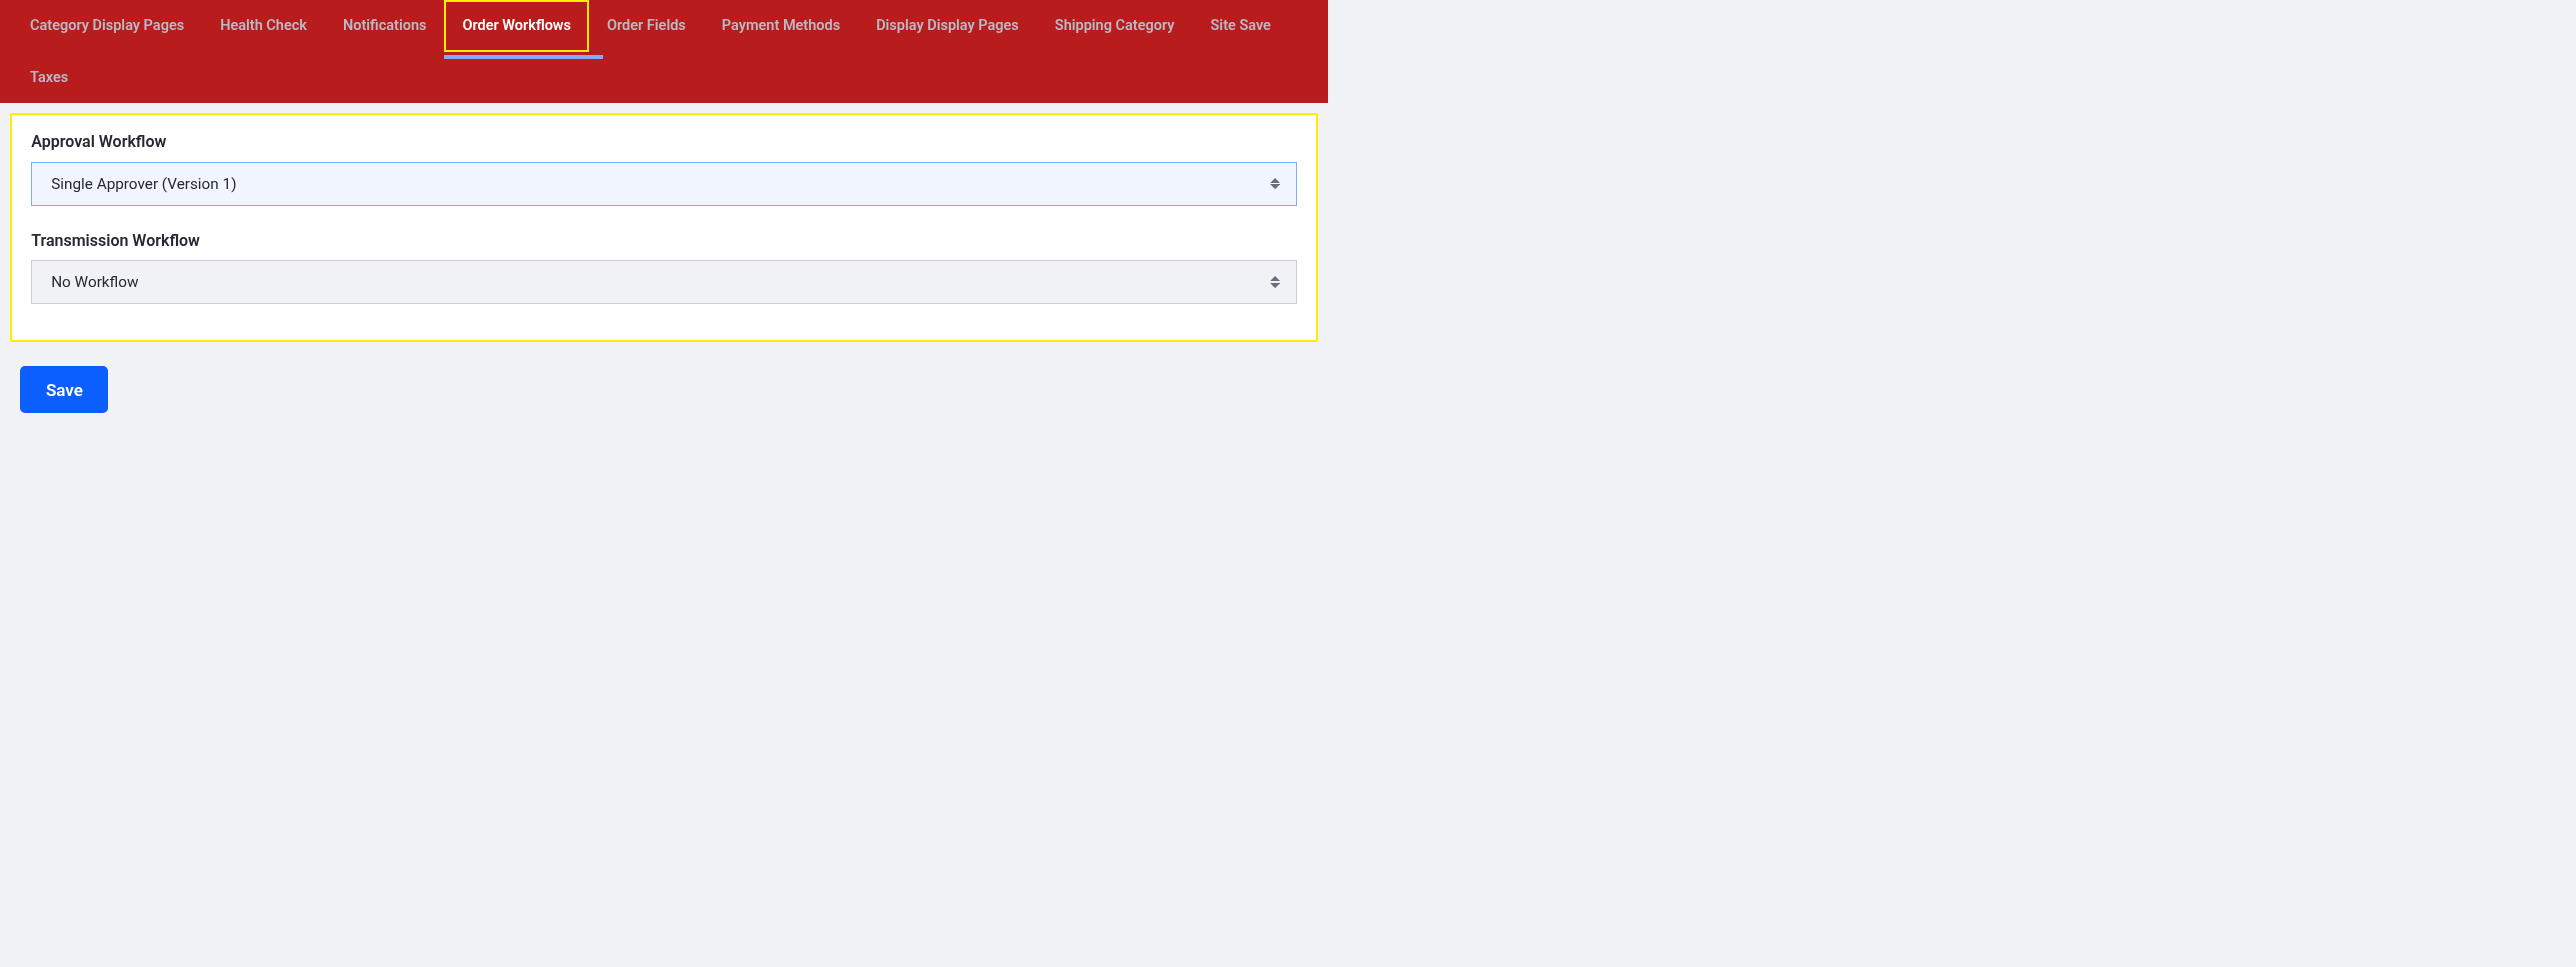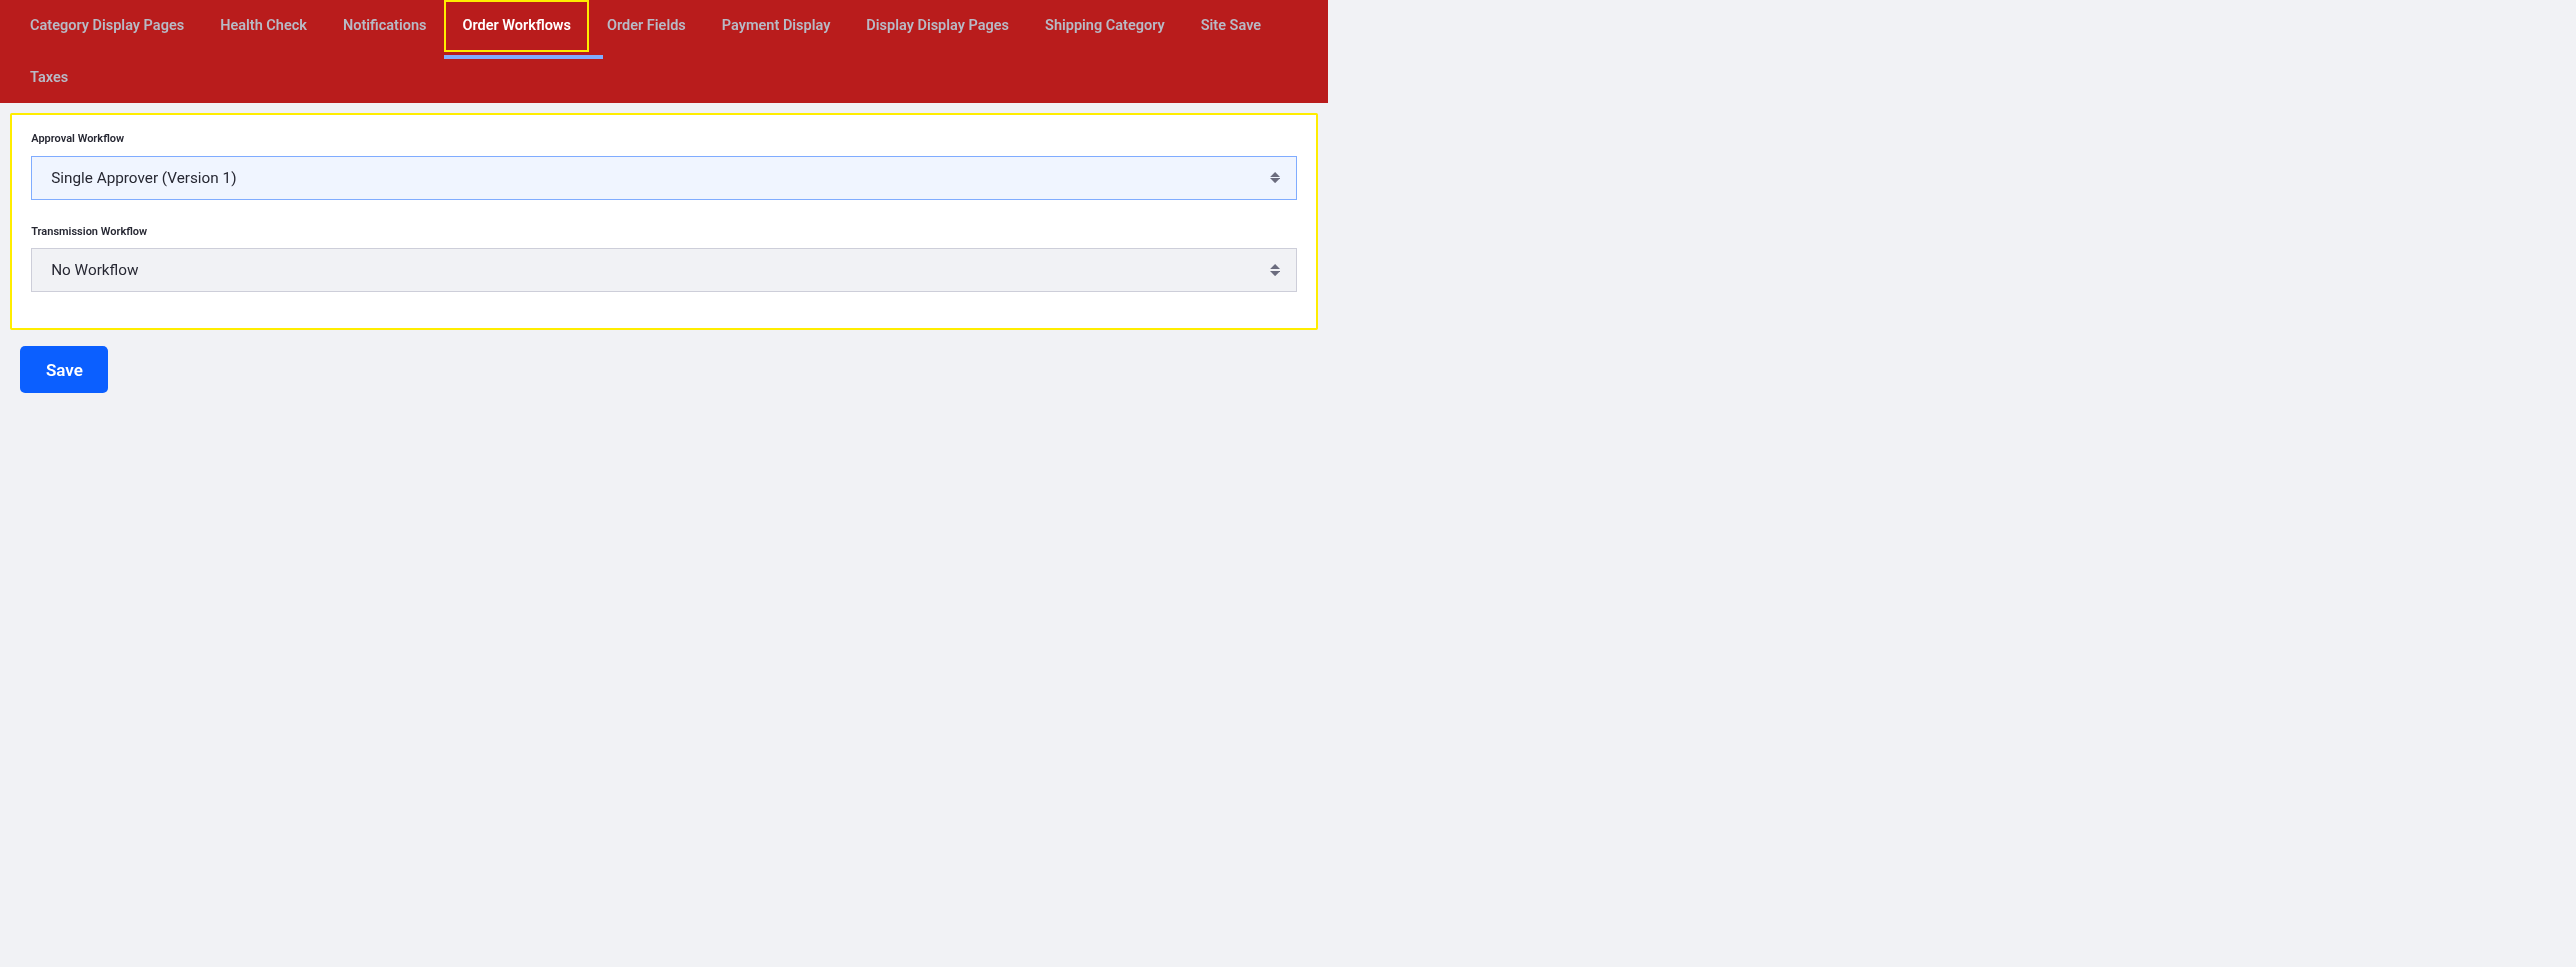--- a/index.html
+++ b/index.html
@@ -98,21 +98,21 @@
     .form-group {
       margin-bottom: 25.5px;
     }
     
     .form-group:last-child {
       margin-bottom: 4px;
     }
     
     .form-label {
       display: block;
-      font-size: 11px;
+      font-size: 16px;
       font-weight: 600;
       color: #272833;
       margin-bottom: 10.2px;
     }
     
     .select-wrapper {
       position: relative;
     }
     
     .form-select {
@@ -155,36 +155,36 @@
     .save-button {
       background: #0b5fff;
       color: #fff;
       border: none;
       border-radius: 5.1px;
       padding: 13.6px 25.5px;
       font-size: 17px;
       font-weight: 600;
       cursor: pointer;
       margin-left: 10.2px;
-      margin-top: 16px;
+      margin-top: 24px;
       font-family: inherit;
     }
   </style>
 </head>
 <body>
 
 <div class="app-container">
 
   <div class="tabs">
     <div class="tab">Category Display Pages</div>
     <div class="tab">Health Check</div>
     <div class="tab">Notifications</div>
     <div class="tab active">Order Workflows</div>
     <div class="tab">Order Fields</div>
-    <div class="tab">Payment Display</div>
+    <div class="tab">Payment Methods</div>
     <div class="tab">Display Display Pages</div>
     <div class="tab">Shipping Category</div>
     <div class="tab">Site Save</div>
     <div class="tab">Taxes</div>
   </div>
 
   <div class="content-area">
     <div class="panel">
       <div class="form-group">
         <label class="form-label">Approval Workflow</label>

